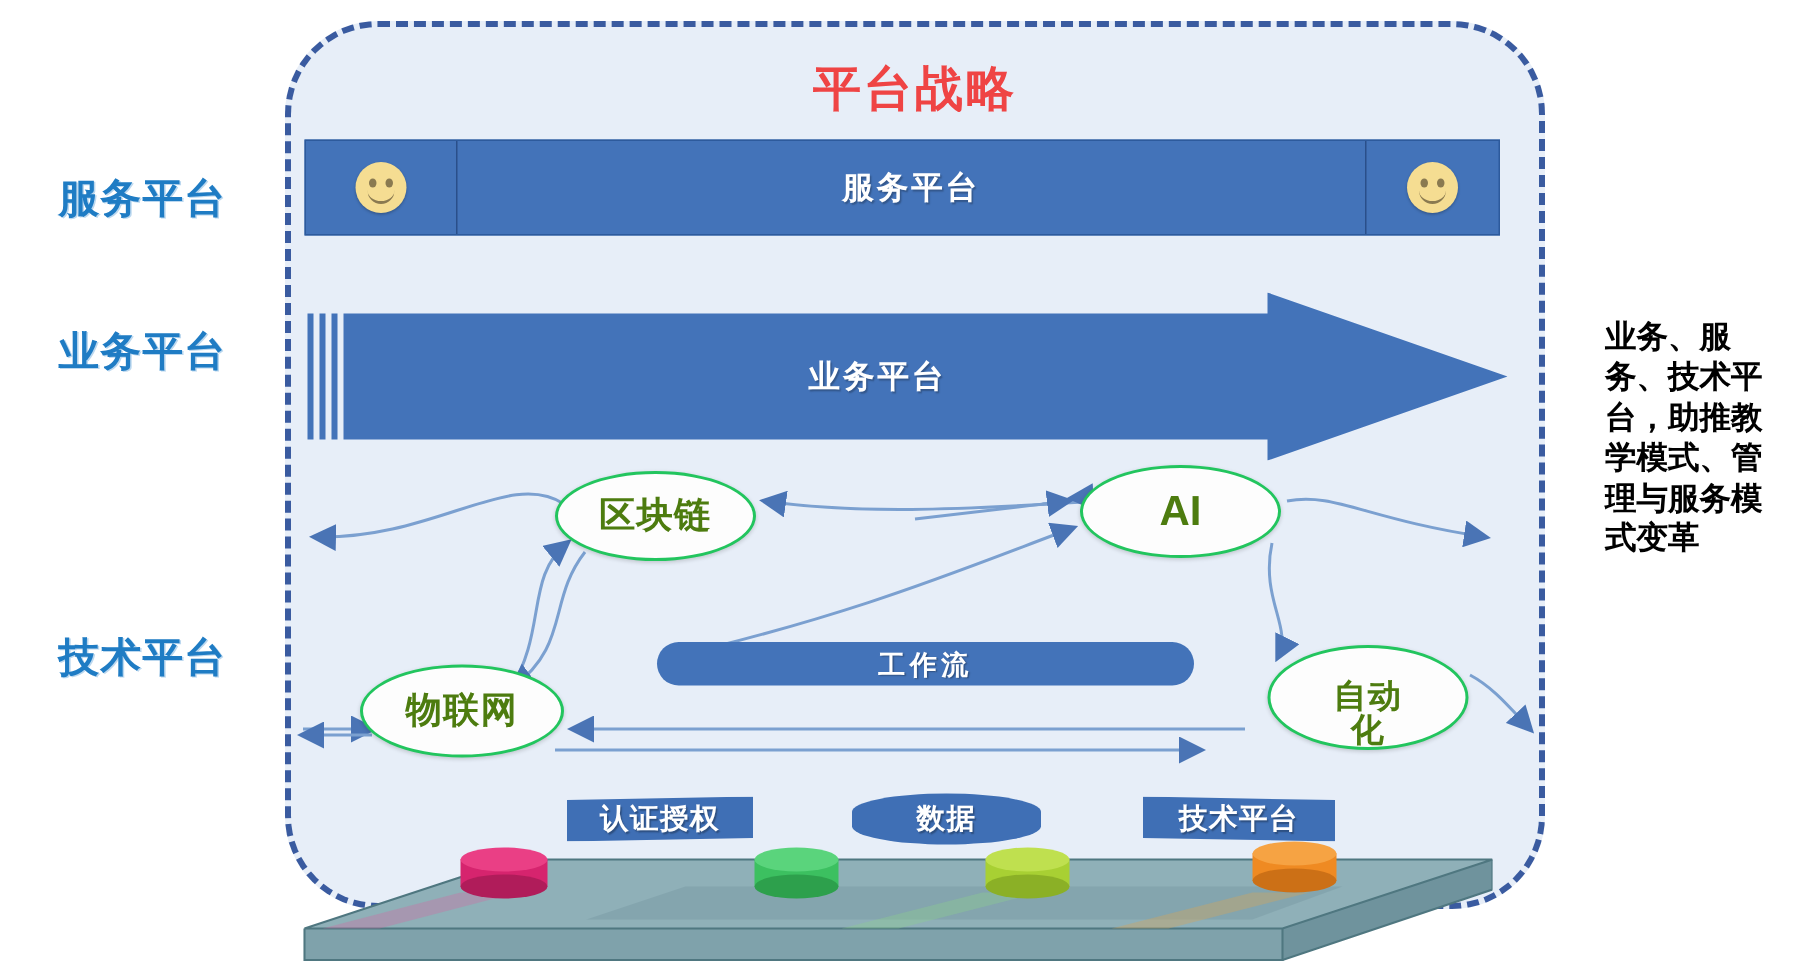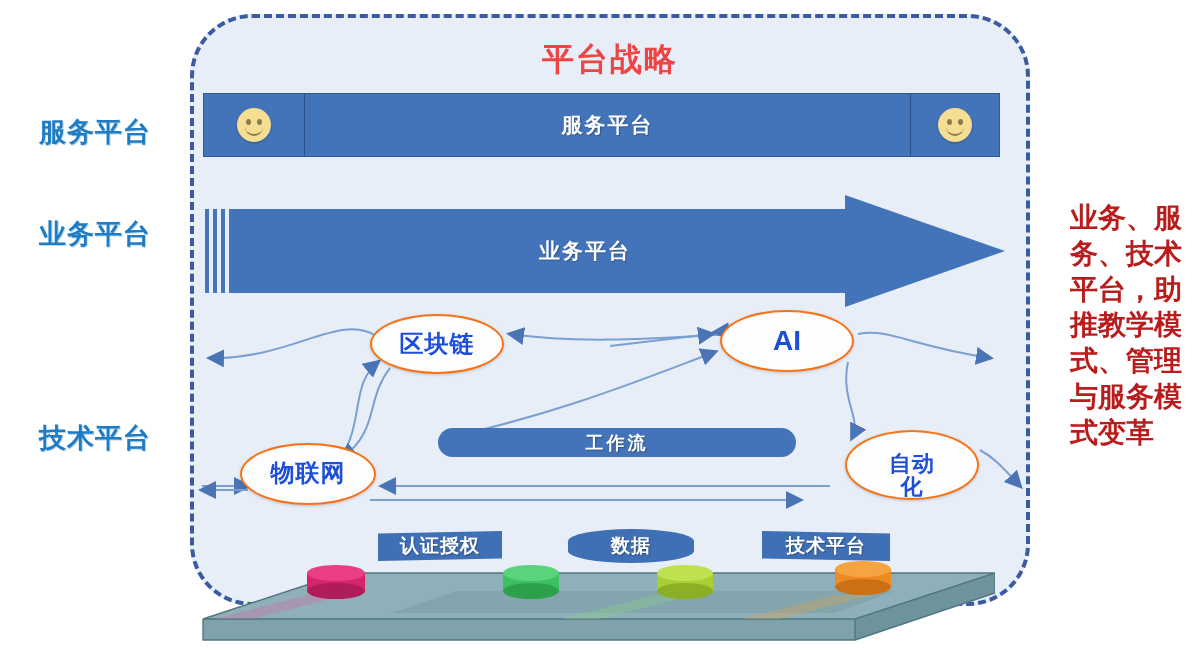--- a/index.html
+++ b/index.html
@@ -62,28 +62,28 @@
     position:absolute;left:0;top:42px;width:760px;text-align:center;
     color:#ffffff;font-weight:bold;font-size:21px;letter-spacing:2px;
     text-shadow:1px 1px 1px rgba(0,0,0,.25);
   }
 
   
   #tech{position:absolute;left:190px;top:290px;width:840px;height:230px;}
 
   
   .node{
-    position:absolute;background:#fdfdfd;border:2px solid #f97316;
+    position:absolute;background:#fdfdfd;border:2px solid #22c55e;
     border-radius:50%;display:flex;align-items:center;justify-content:center;
-    color:#1d4ed8;font-weight:bold;text-align:center;line-height:1.05;
+    color:#4d7c0f;font-weight:bold;text-align:center;line-height:1.05;
     box-shadow:0 1px 3px rgba(0,0,0,.18);
   }
   #node-blockchain{left:370px;top:314px;width:130px;height:56px;font-size:24px;letter-spacing:1px;}
   #node-ai{left:720px;top:310px;width:130px;height:58px;font-size:28px;}
-  #node-iot{left:240px;top:443px;width:132px;height:58px;font-size:24px;letter-spacing:1px;font-family:Liberation Serif, serif;}
+  #node-iot{left:240px;top:443px;width:132px;height:58px;font-size:24px;letter-spacing:1px;}
   #node-auto{left:845px;top:430px;width:130px;height:66px;font-size:22px;letter-spacing:1px;align-items:flex-end;}
 
   
   .workflow{
     position:absolute;left:438px;top:428px;width:358px;height:29px;
     background:#4373b9;border-radius:15px;
     display:flex;align-items:center;justify-content:center;
     color:#ffffff;font-weight:bold;font-size:18px;letter-spacing:3px;
     text-shadow:1px 1px 1px rgba(0,0,0,.3);
   }
@@ -99,22 +99,22 @@
     clip-path:polygon(0 8%,100% 0,100% 92%,0 100%);}
   #rib-data{left:568px;top:529px;width:126px;height:34px;border-radius:50%/36%;}
   #rib-base{left:762px;top:531px;width:128px;
     clip-path:polygon(0 0,100% 8%,100% 100%,0 92%);}
 
   
   #slab{position:absolute;left:195px;top:555px;width:800px;height:95px;}
 
   
   .caption{
-    position:absolute;left:1070px;top:200px;width:118px;
-    color:#b91c1c;font-weight:bold;font-size:28px;line-height:1.28;
+    position:absolute;left:1070px;top:212px;width:118px;
+    color:#000000;font-weight:bold;font-size:21px;line-height:1.28;
     letter-spacing:0px;
   }
 </style>
 </head>
 <body>
 
 <div id="stage">
 
   <div class="rowlabel" id="lbl-service">服务平台</div>
   <div class="rowlabel" id="lbl-business">业务平台</div>

